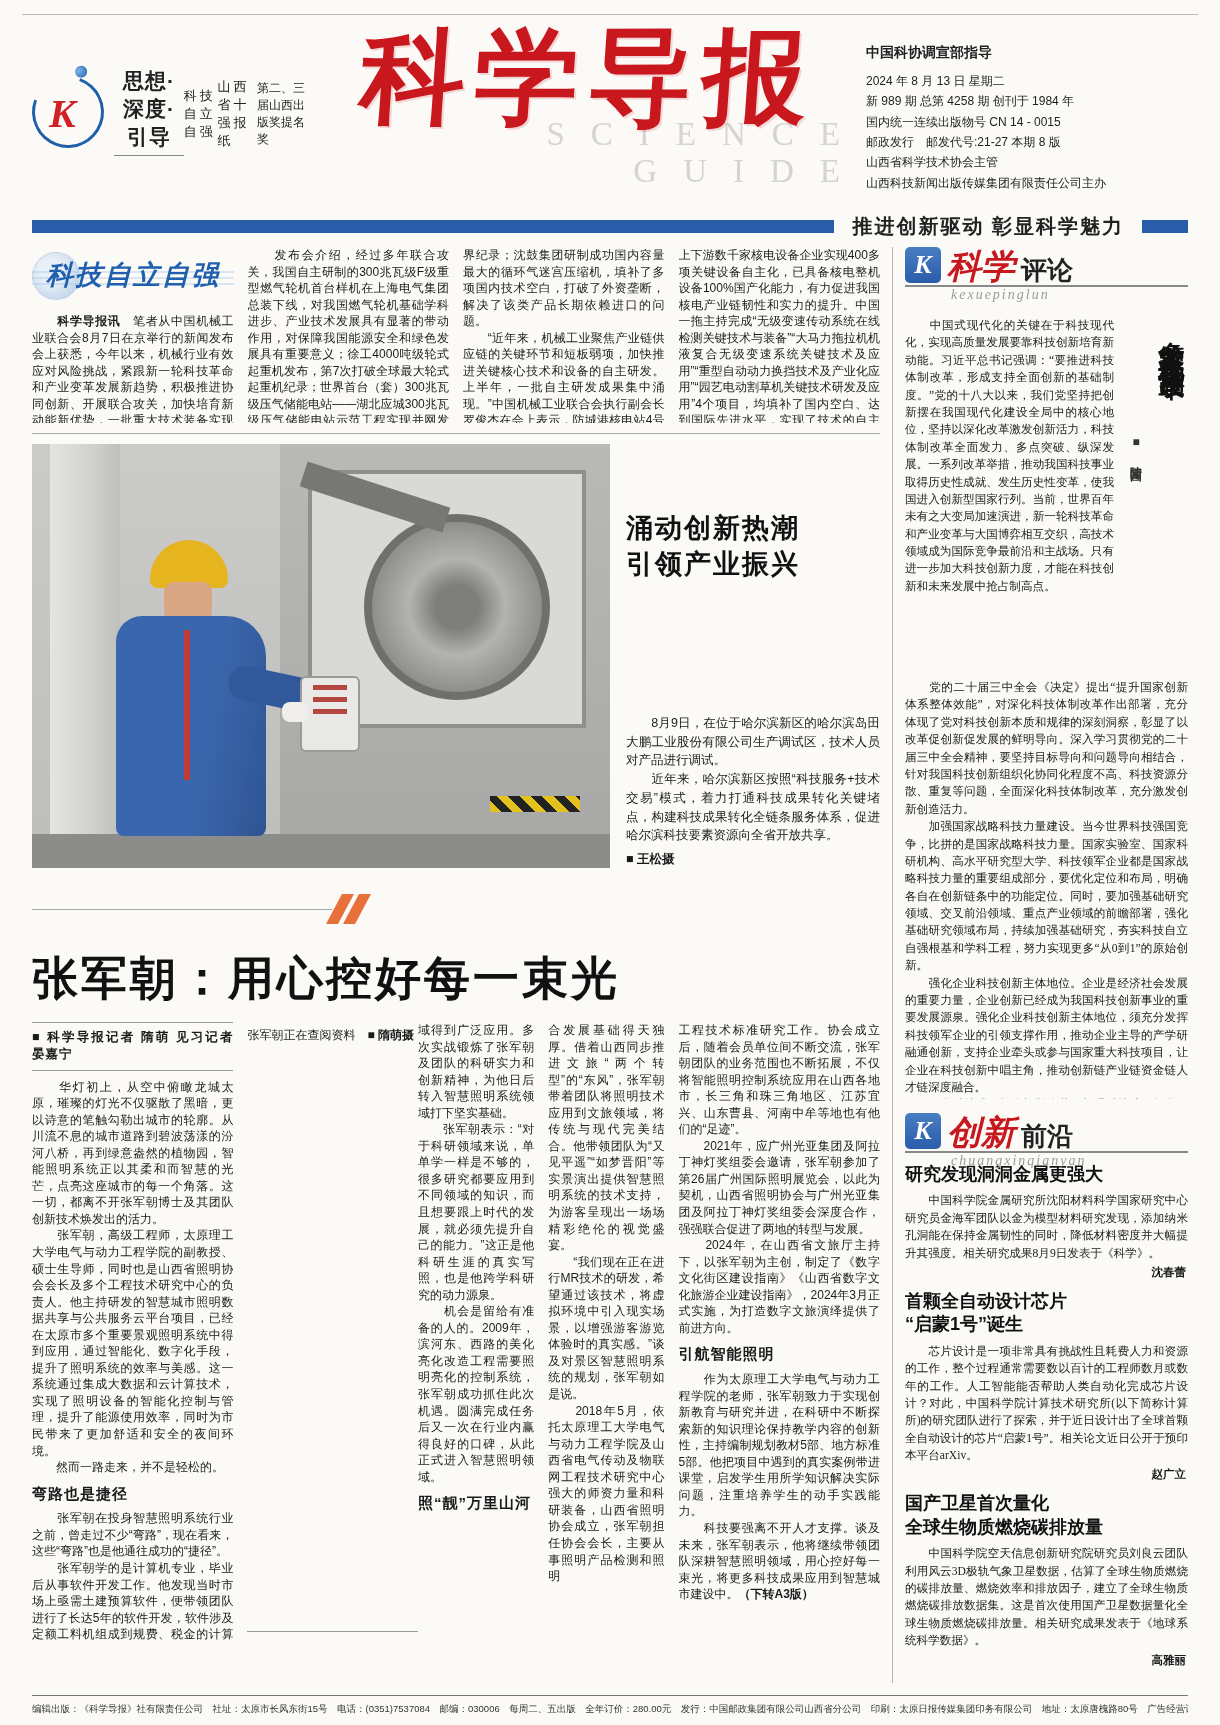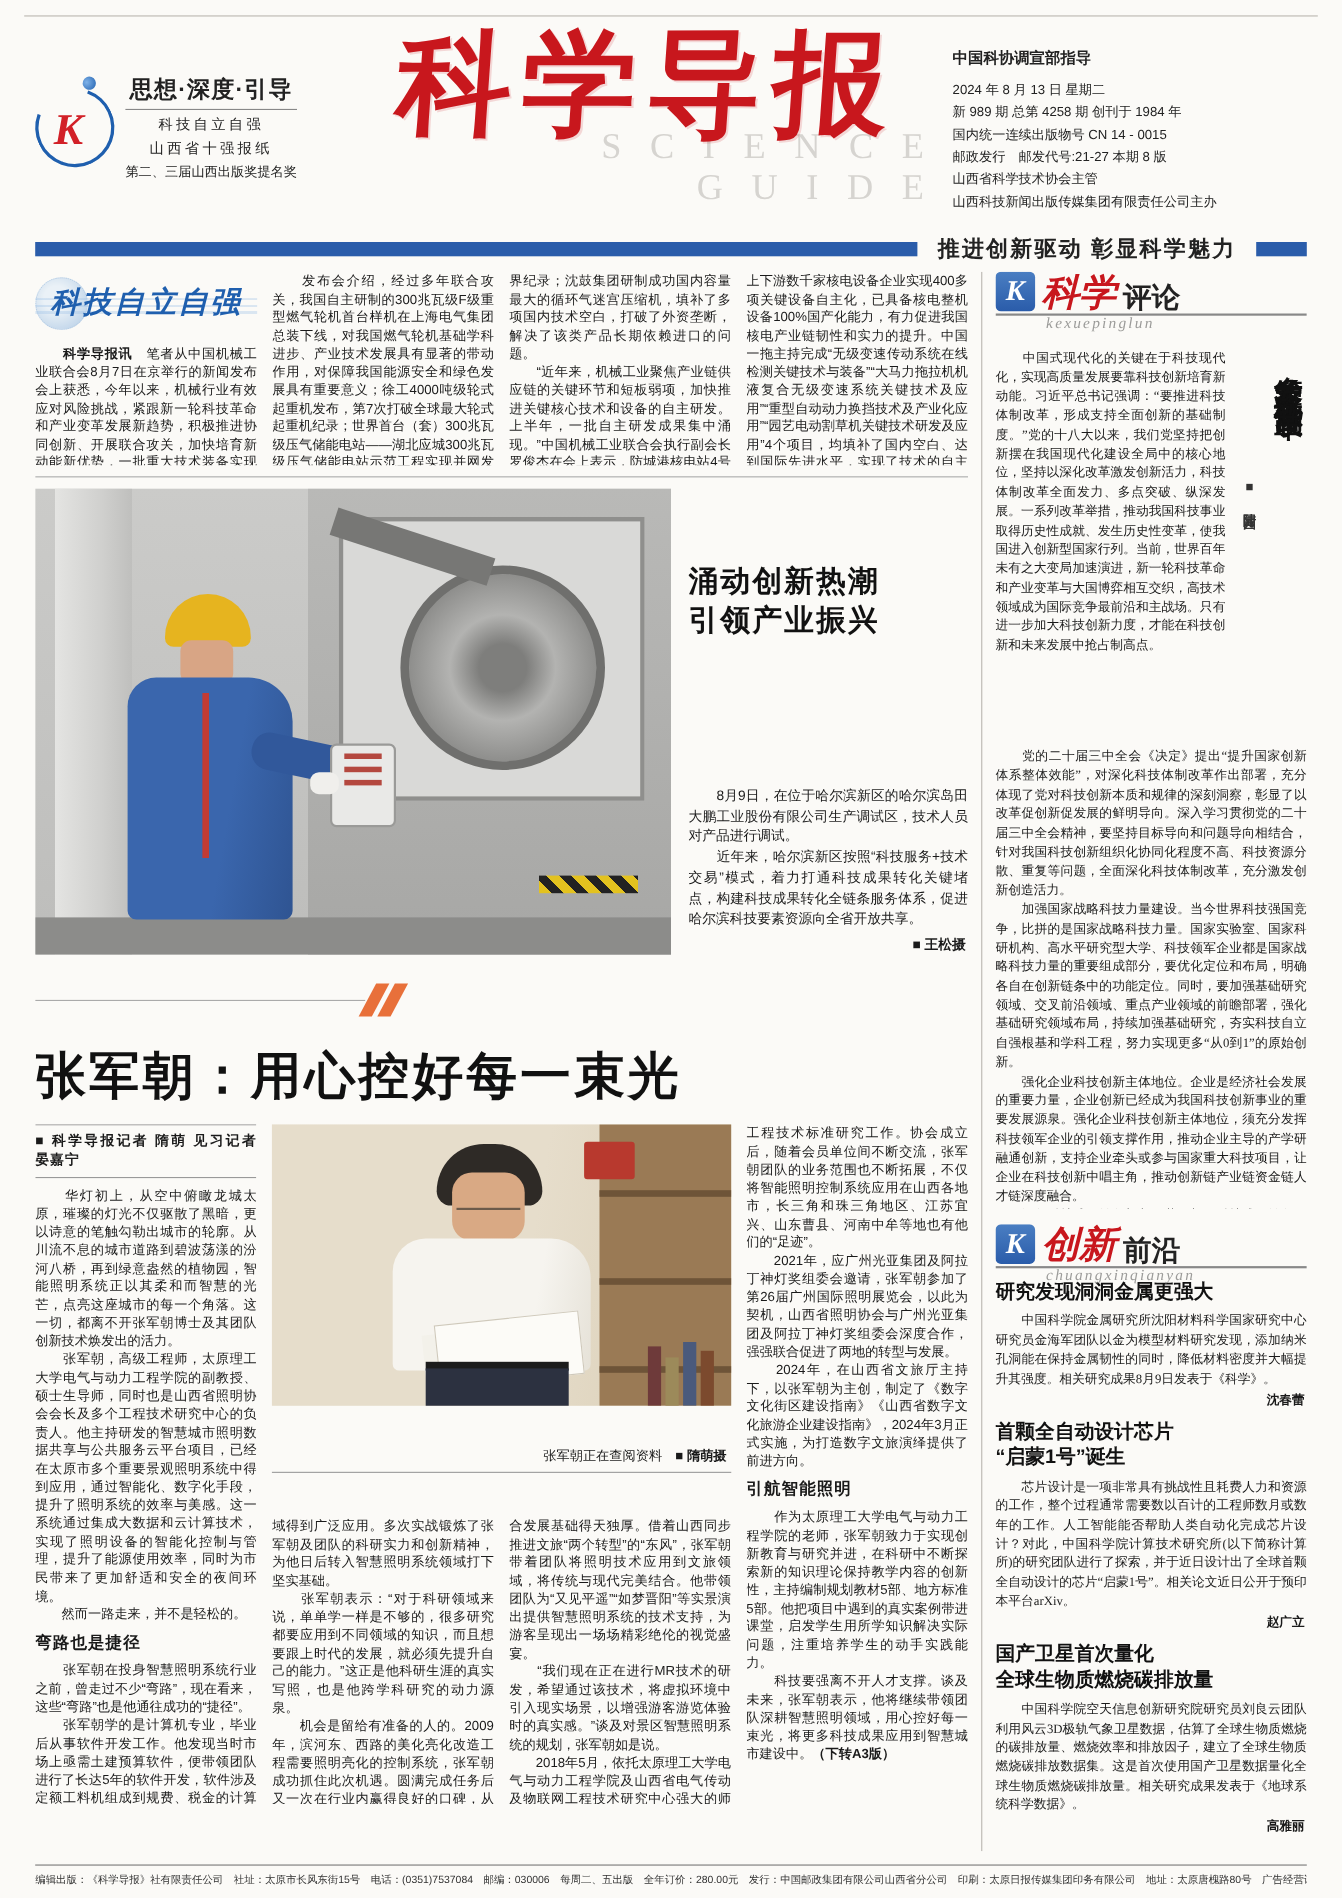--- a/index.html
+++ b/index.html
@@ -13,21 +13,21 @@
   .hairline{border-top:1px solid #b9b6b0;margin:0 2px;}
   
   .masthead{display:flex;align-items:flex-start;height:196px;padding:14px 12px 0 12px;box-sizing:border-box;}
   .badge{width:280px;display:flex;align-items:center;gap:10px;margin-top:38px;}
   .logo-circle{width:66px;height:66px;border-radius:50%;position:relative;flex:none;
     border:3px solid #1f5fae;border-top-color:transparent;transform:rotate(-25deg);}
   .logo-k{position:absolute;top:8px;left:14px;transform:rotate(25deg);
     font-family:"Liberation Serif",serif;font-style:italic;font-weight:bold;font-size:40px;color:#d22027;}
   .logo-dot{position:absolute;top:-4px;right:-2px;width:12px;height:12px;border-radius:50%;
     background:radial-gradient(circle at 35% 35%,#7fb2e8,#1f5fae);}
-  .badge-text{display:flex;flex-direction:column;align-items:center;}
+  .badge-text{display:flex;flex-direction:row;align-items:center;}
   .badge-slogan{font-size:21px;font-weight:bold;letter-spacing:1px;color:#222;padding-bottom:4px;border-bottom:1px solid #888;width:100%;text-align:center;}
   .badge-honor{font-size:13px;letter-spacing:3px;margin-top:4px;color:#222;}
   .badge-honor.small{font-size:12px;letter-spacing:0;}
   .paper-title-wrap{flex:1;text-align:center;margin-top:-6px;}
   .paper-title{font-family:"Liberation Serif",serif;font-weight:bold;font-size:104px;line-height:1.05;
     color:#c8171d;letter-spacing:10px;transform:skewX(-4deg);text-shadow:2px 2px 0 rgba(200,23,29,.15);}
   .paper-title-en{font-family:"Liberation Serif",serif;font-size:33px;color:#d6d4d0;letter-spacing:26px;margin-top:-16px;padding-left:10px;text-align:right;}
   .mast-info{width:322px;flex:none;font-size:12px;line-height:1.7;color:#222;margin-top:12px;}
   .mast-info .guide{font-weight:bold;font-size:14px;margin-bottom:6px;}
   
@@ -73,33 +73,33 @@
   .p1-body{position:absolute;left:84px;top:172px;width:150px;height:220px;border-radius:26px 40px 8px 8px;
     background:linear-gradient(100deg,#3a66ad 60%,#2f5492);}
   .p1-zip{position:absolute;left:152px;top:186px;width:6px;height:150px;background:#c23b34;}
   .p1-arm2{position:absolute;left:196px;top:230px;width:110px;height:34px;border-radius:16px;background:#31589b;transform:rotate(12deg);}
   .p1-pendant{position:absolute;left:268px;top:232px;width:56px;height:72px;background:#e9e9e7;border:2px solid #9a9a98;border-radius:6px;}
   .p1-pendant i{display:block;width:34px;height:5px;background:#b4483f;margin:7px auto 0 auto;}
   .p1-glove{position:absolute;left:250px;top:258px;width:26px;height:20px;border-radius:8px;background:#f0efec;}
   .photo-side{flex:1;display:flex;flex-direction:column;overflow:hidden;}
   .ps-heading{font-size:27px;font-weight:900;line-height:1.35;letter-spacing:2px;margin-top:66px;color:#111;}
   .ps-caption{margin-top:auto;font-size:12.5px;line-height:1.5;text-align:justify;}
-  .ps-credit{text-align:right;font-size:12.5px;font-weight:bold;margin-top:6px;padding-right:2px;}
+  .ps-credit{text-align:left;font-size:12.5px;font-weight:bold;margin-top:6px;padding-right:2px;}
   
   .ribbon-row{display:flex;align-items:center;margin:16px 0 4px 0;height:50px;}
   .ribbon-line{width:300px;border-top:1px solid #aaa;}
   .ribbon-slashes{display:flex;gap:5px;margin:0 8px 0 2px;}
   .ribbon-slashes i{display:block;width:12px;height:30px;background:#e8703a;transform:skewX(-28deg);}
   .ribbon{background:linear-gradient(90deg,#f5b9ae,#fbe3dc 85%,#fdf1ee);padding:5px 34px 7px 22px;}
   .ribbon-text{font-family:"Liberation Serif",serif;font-style:italic;font-weight:bold;font-size:26px;color:#cf3327;letter-spacing:8px;}
   
   .feature-headline{font-size:46px;font-weight:900;letter-spacing:3px;margin:10px 0 12px 0;color:#111;}
   .feature-cols{display:flex;gap:14px;height:618px;overflow:hidden;}
   .fcol{flex:1;font-size:12px;line-height:1.38;text-align:justify;overflow:hidden;}
-  .fmid{flex:2.07;display:flex;flex-direction:column;overflow:hidden;gap:32px;}
+  .fmid{flex:2.07;display:flex;flex-direction:row;overflow:hidden;}
   .byline{font-size:12.5px;font-weight:bold;border-top:1px solid #999;border-bottom:1px solid #999;
     padding:6px 0;margin-bottom:8px;letter-spacing:1px;}
   .subhead{font-size:15px;font-weight:900;margin:8px 0 6px 0;letter-spacing:1px;}
   .photo2{height:256px;position:relative;background:linear-gradient(100deg,#e6ddcb 55%,#d9cdb4);overflow:hidden;flex:none;}
   .p2-shelf{position:absolute;right:0;top:0;width:120px;height:100%;background:#9a7a55;}
   .p2-shelf i{position:absolute;left:0;right:0;height:6px;background:#6e5438;}
   .p2-book{position:absolute;bottom:0;width:12px;background:#7c4a2e;}
   .p2-redbox{position:absolute;right:88px;top:16px;width:46px;height:34px;background:#b8392e;border-radius:3px;}
   .p2-hair{position:absolute;left:150px;top:18px;width:96px;height:56px;border-radius:46px 46px 14px 14px;background:#2e2a26;}
   .p2-face{position:absolute;left:164px;top:44px;width:66px;height:62px;border-radius:18px;background:#d9a984;}

